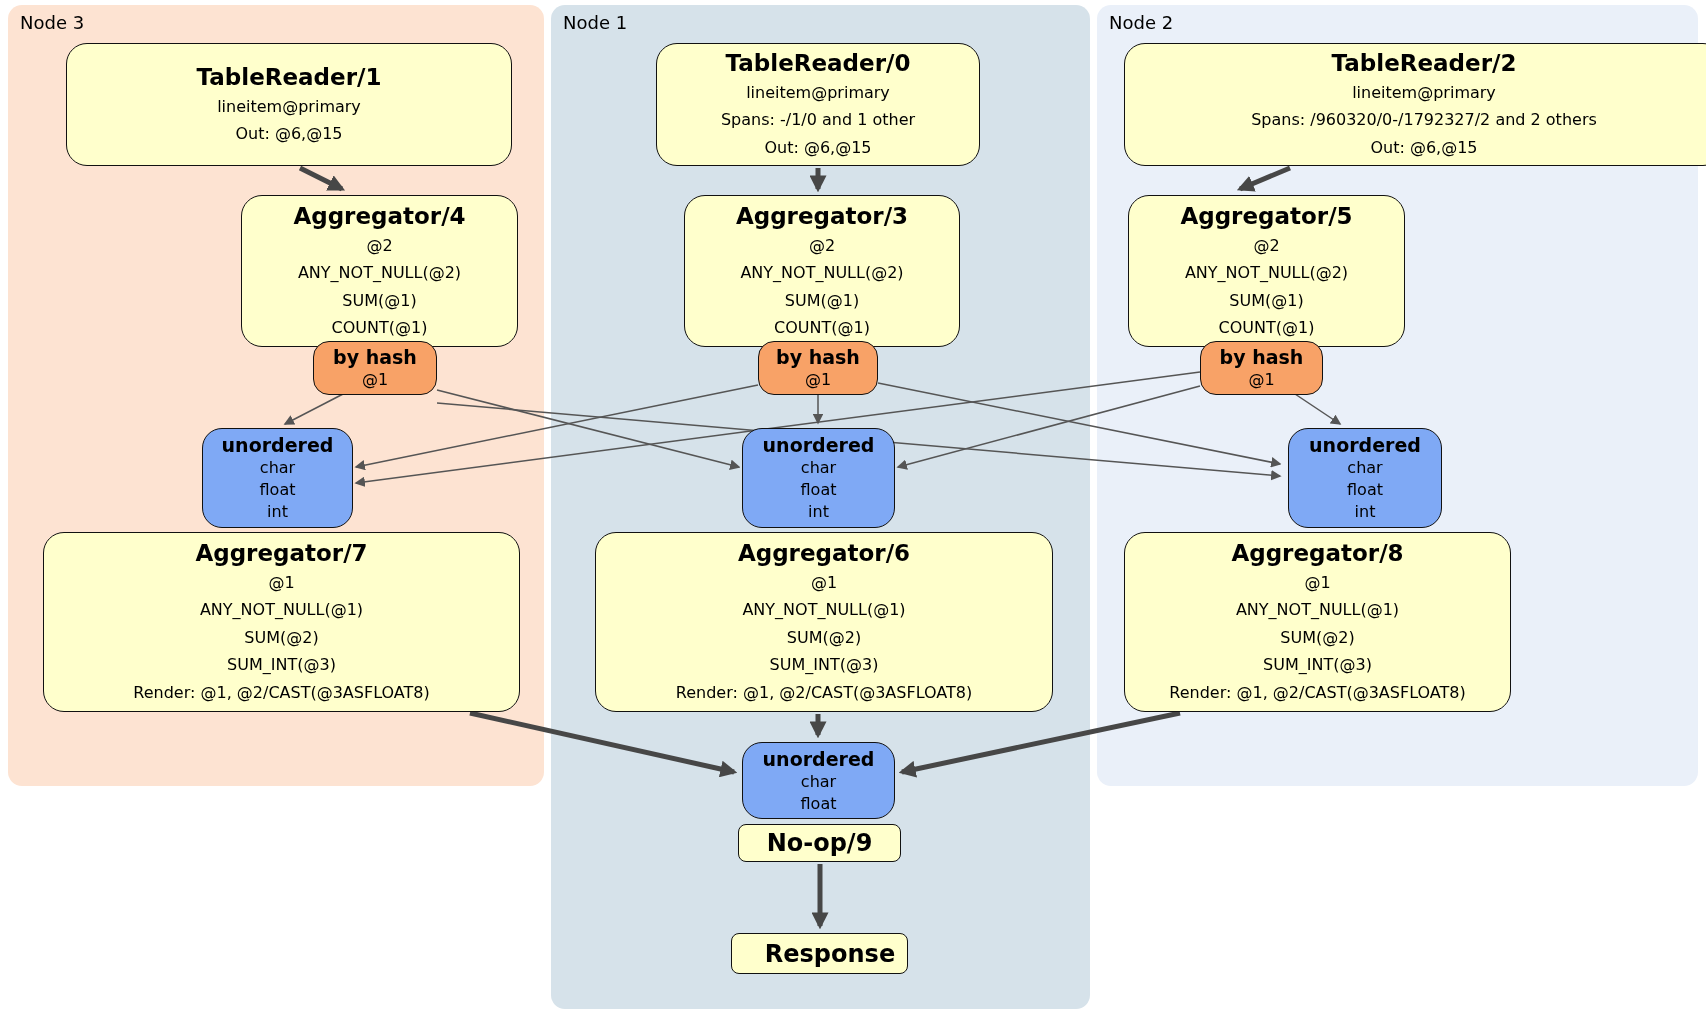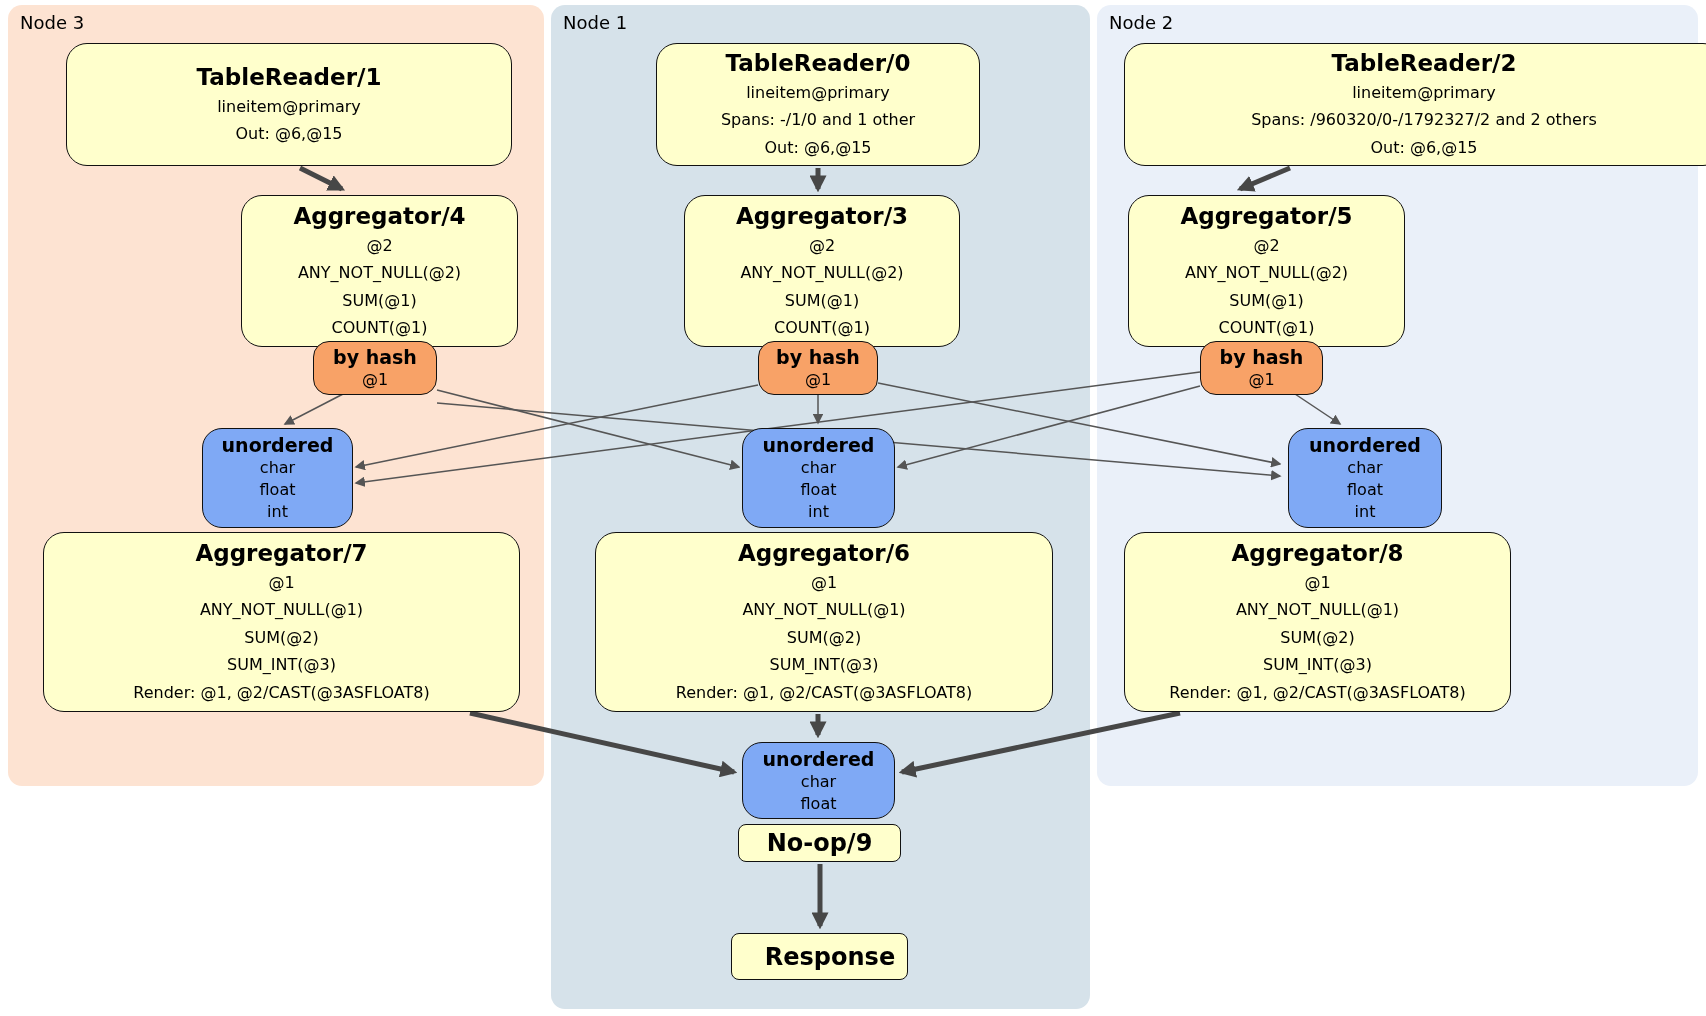--- a/index.html
+++ b/index.html
@@ -226,17 +226,17 @@
 
   <div class="rbox sync" style="left:742px; top:742px; width:153px; height:77px; border-radius:20px;">
     <div class="rtitle">unordered</div>
     <div class="rline">char</div>
     <div class="rline">float</div>
   </div>
 
   <div class="pbox" style="left:738px; top:824px; width:163px; height:38px; border-radius:8px;">
     <div class="bigtitle">No-op/9</div>
   </div>
-  <div class="pbox" style="left:731px; top:933px; width:177px; height:47px; border-radius:8px;padding-left:27px;">
+  <div class="pbox" style="left:731px; top:933px; width:177px; height:41px; border-radius:8px;padding-left:27px;">
     <div class="bigtitle">Response</div>
   </div>
 
 </div>
 
 </body></html>

